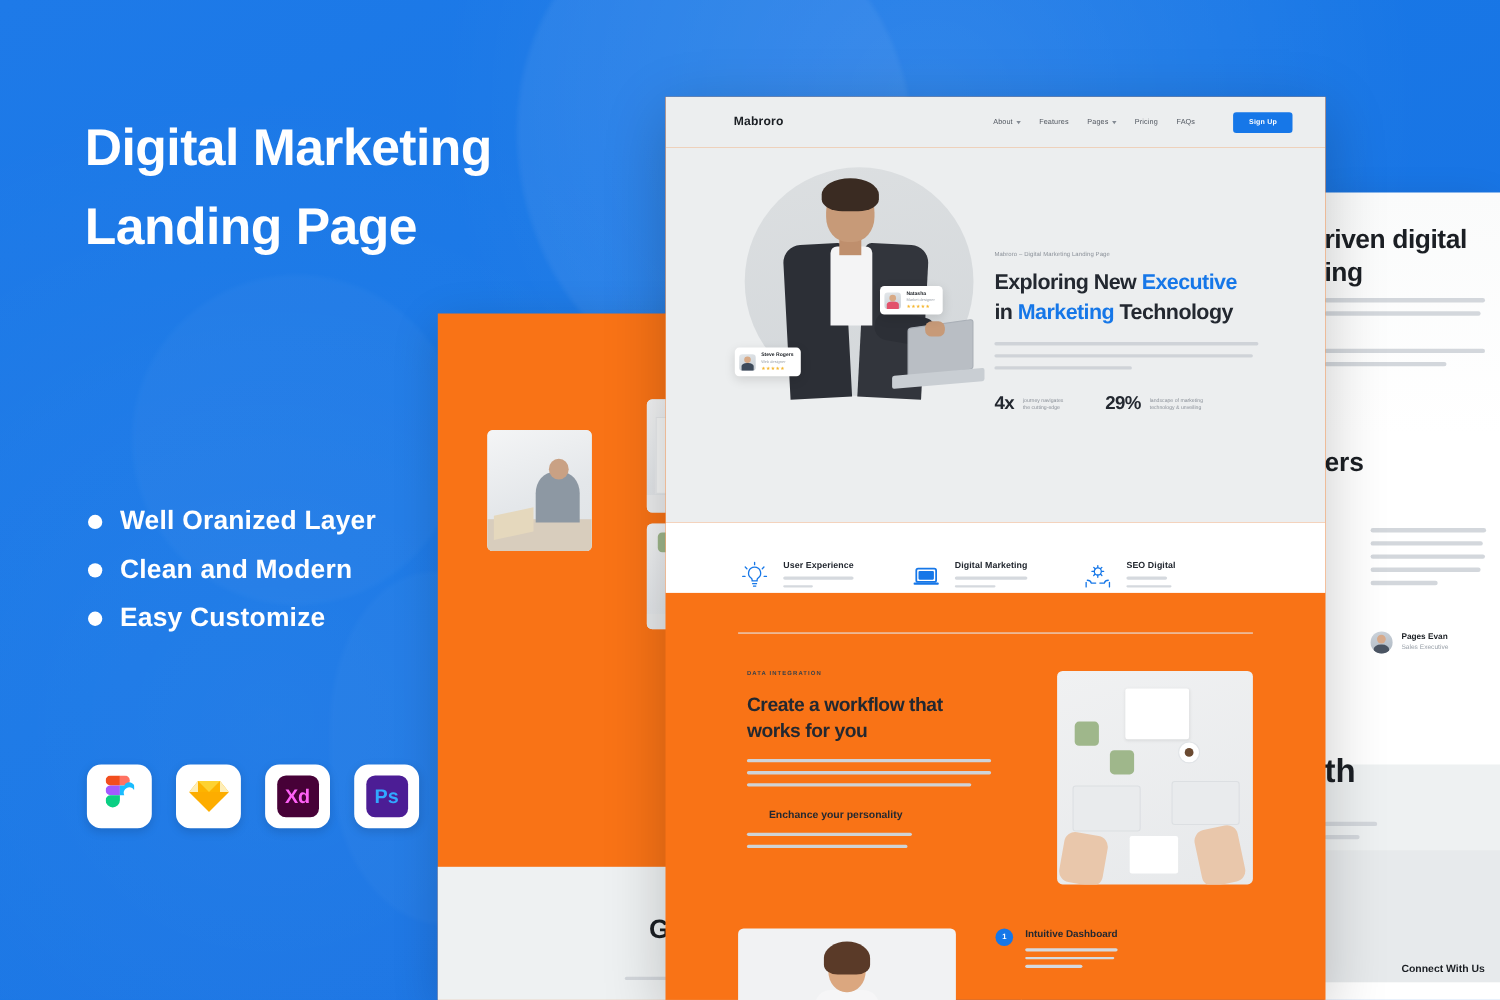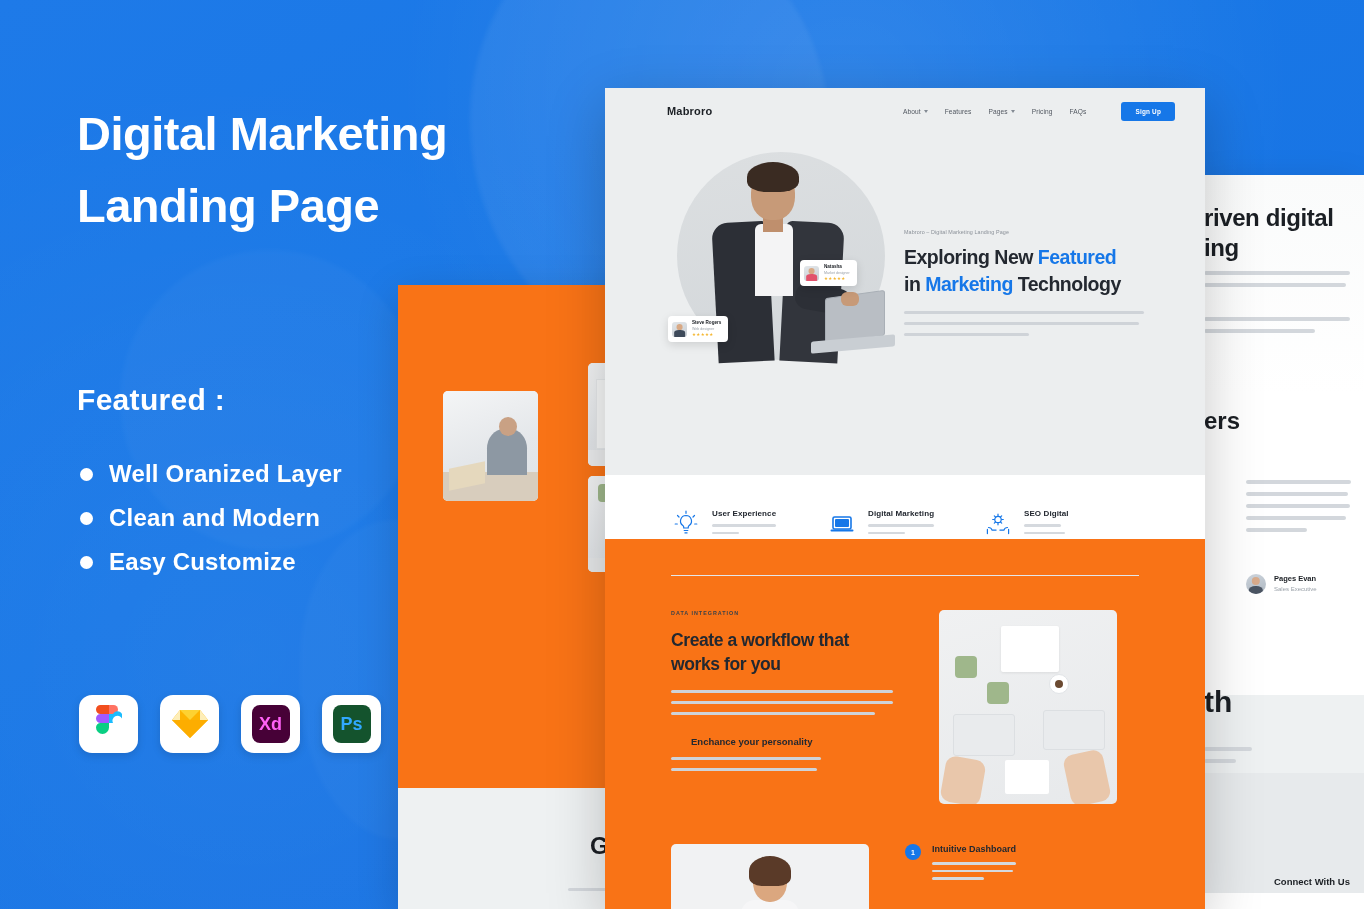--- a/index.html
+++ b/index.html
@@ -226,21 +226,21 @@
     background: #fff; padding: 34px 66px 0 66px; display: flex; justify-content: space-between;
   }
   .feature { display: flex; gap: 11px; align-items: flex-start; width: 168px; }
   .f-icon { width: 30px; height: 30px; flex: none; }
   .f-title { font-size: 8px; font-weight: 600; color: #232830; letter-spacing:.1px; }
   .f-desc { margin-top: 6px; }
   .f-desc .p-line { height: 2.6px; background: #d5d9de; margin-bottom: 5px; }
   .divider { margin: 36px 66px 0 66px; height: 1px; background: #e4e7ea; }
 
   
-  .workflow { display: flex; padding: 34px 66px 0 66px; gap: 46px; }
+  .workflow { display: flex; padding: 34px 66px 0 66px; gap: 60px; justify-content: flex-end; }
   .wf-left { width: 222px; }
   .kicker { font-size: 5.4px; font-weight: 700; color: #3c4249; letter-spacing: 1px; }
   .wf-h {
     margin-top: 12px; font-size: 17.5px; font-weight: 700; color: #232830;
     line-height: 24px; letter-spacing: -.4px;
   }
   .wf-p { margin-top: 14px; }
   .wf-sub { margin-top: 21px; font-size: 9.5px; font-weight: 600; color: #232830; padding-left: 20px; }
   .wf-p2 { margin-top: 10px; width: 150px; }
   .wf-img {
@@ -288,21 +288,20 @@
     <div class="bg-ghost ghost-1"></div>
     <div class="bg-ghost ghost-2"></div>
     <div class="bg-ghost ghost-3"></div>
   </div>
 
   <div class="promo">
     <h1>Digital Marketing</h1>
     <h1>Landing Page</h1>
   </div>
 
-  <div class="featured-title">Featured :</div>
 
   <div class="feat-list">
     <div class="feat-item">
       <span class="feat-dot"></span>
       <span>Well Oranized Layer</span>
     </div>
     <div class="feat-item">
       <span class="feat-dot"></span>
       <span>Clean and Modern</span>
     </div>
@@ -328,21 +327,21 @@
         <path d="M8 2l10 10L28 2z" fill="#FDD231"></path>
         <path d="M0 12h36L18 30z" fill="#FDAD00"></path>
         <path d="M8 2L0 12h8z" fill="#FEEEB7"></path>
         <path d="M28 2l8 10h-8z" fill="#FEEEB7"></path>
       </svg>
     </div>
     <div class="app-chip">
       <div style="width:38px;height:38px;border-radius:8px;background:#470137;display:flex;align-items:center;justify-content:center;color:#FF61F6;font-size:18px;font-weight:700;font-family:'Liberation Sans',sans-serif;">Xd</div>
     </div>
     <div class="app-chip">
-      <div style="width:38px;height:38px;border-radius:8px;background:#14532d;display:flex;align-items:center;justify-content:center;color:#31A8FF;font-size:18px;font-weight:700;font-family:'Liberation Sans',sans-serif;">Ps</div>
+      <div style="width:38px;height:38px;border-radius:8px;background:#4c1d95;display:flex;align-items:center;justify-content:center;color:#31A8FF;font-size:18px;font-weight:700;font-family:'Liberation Sans',sans-serif;">Ps</div>
     </div>
   </div>
 
   <div class="page page-left">
     <div class="pl-photos">
       <div class="photo ph-a">
         <div class="pbg"></div>
           <div class="desk"></div>
         <div class="person" style="left:44px;top:38px;width:40px;height:46px;"></div>
         <div class="head" style="left:56px;top:26px;width:18px;height:19px;"></div>
@@ -473,25 +472,41 @@
         <span class="fc-av male"></span>
         <span>
           <span class="fc-name" style="display:block">Steve Rogers</span>
           <span class="fc-role" style="display:block">Web designer</span>
           <span class="stars" style="display:block">★★★★★</span>
         </span>
       </div>
 
       <div class="hero-copy">
         <div class="eyebrow">Mabroro – Digital Marketing Landing Page</div>
-        <div class="hero-h"><span>Exploring New </span><em>Featured</em><br><span>in </span><em>Marketing</em><span> Technology</span></div>
+        <div class="hero-h"><span>Exploring New </span><em>Executive</em><br><span>in </span><em>Marketing</em><span> Technology</span></div>
         <div class="hero-p">
           <div class="p-line" style="width:100%"></div>
           <div class="p-line" style="width:98%"></div>
           <div class="p-line" style="width:52%"></div>
+        </div>
+        <div class="stats">
+          <div class="stat">
+            <span class="stat-num">4x</span>
+            <span class="stat-txt">
+              <span class="stat-l" style="display:block">journey navigates</span>
+              <span class="stat-l" style="display:block">the cutting-edge</span>
+            </span>
+          </div>
+          <div class="stat">
+            <span class="stat-num">29%</span>
+            <span class="stat-txt">
+              <span class="stat-l" style="display:block">landscape of marketing</span>
+              <span class="stat-l" style="display:block">technology &amp; unveiling</span>
+            </span>
+          </div>
         </div>
       </div>
     </div>
 
     <div class="features">
       <div class="feature">
         <span class="f-icon">
           <svg width="30" height="30" viewBox="0 0 30 30" fill="none" stroke="#1677e8" stroke-width="1.2">
             <path d="M15 6.5a5.5 5.5 0 00-3.2 9.97c.6.45.95 1.1.95 1.8v.73h4.5v-.73c0-.7.35-1.35.95-1.8A5.5 5.5 0 0015 6.5z"></path>
             <path d="M12.75 21.5h4.5M13.5 23.8h3"></path>

